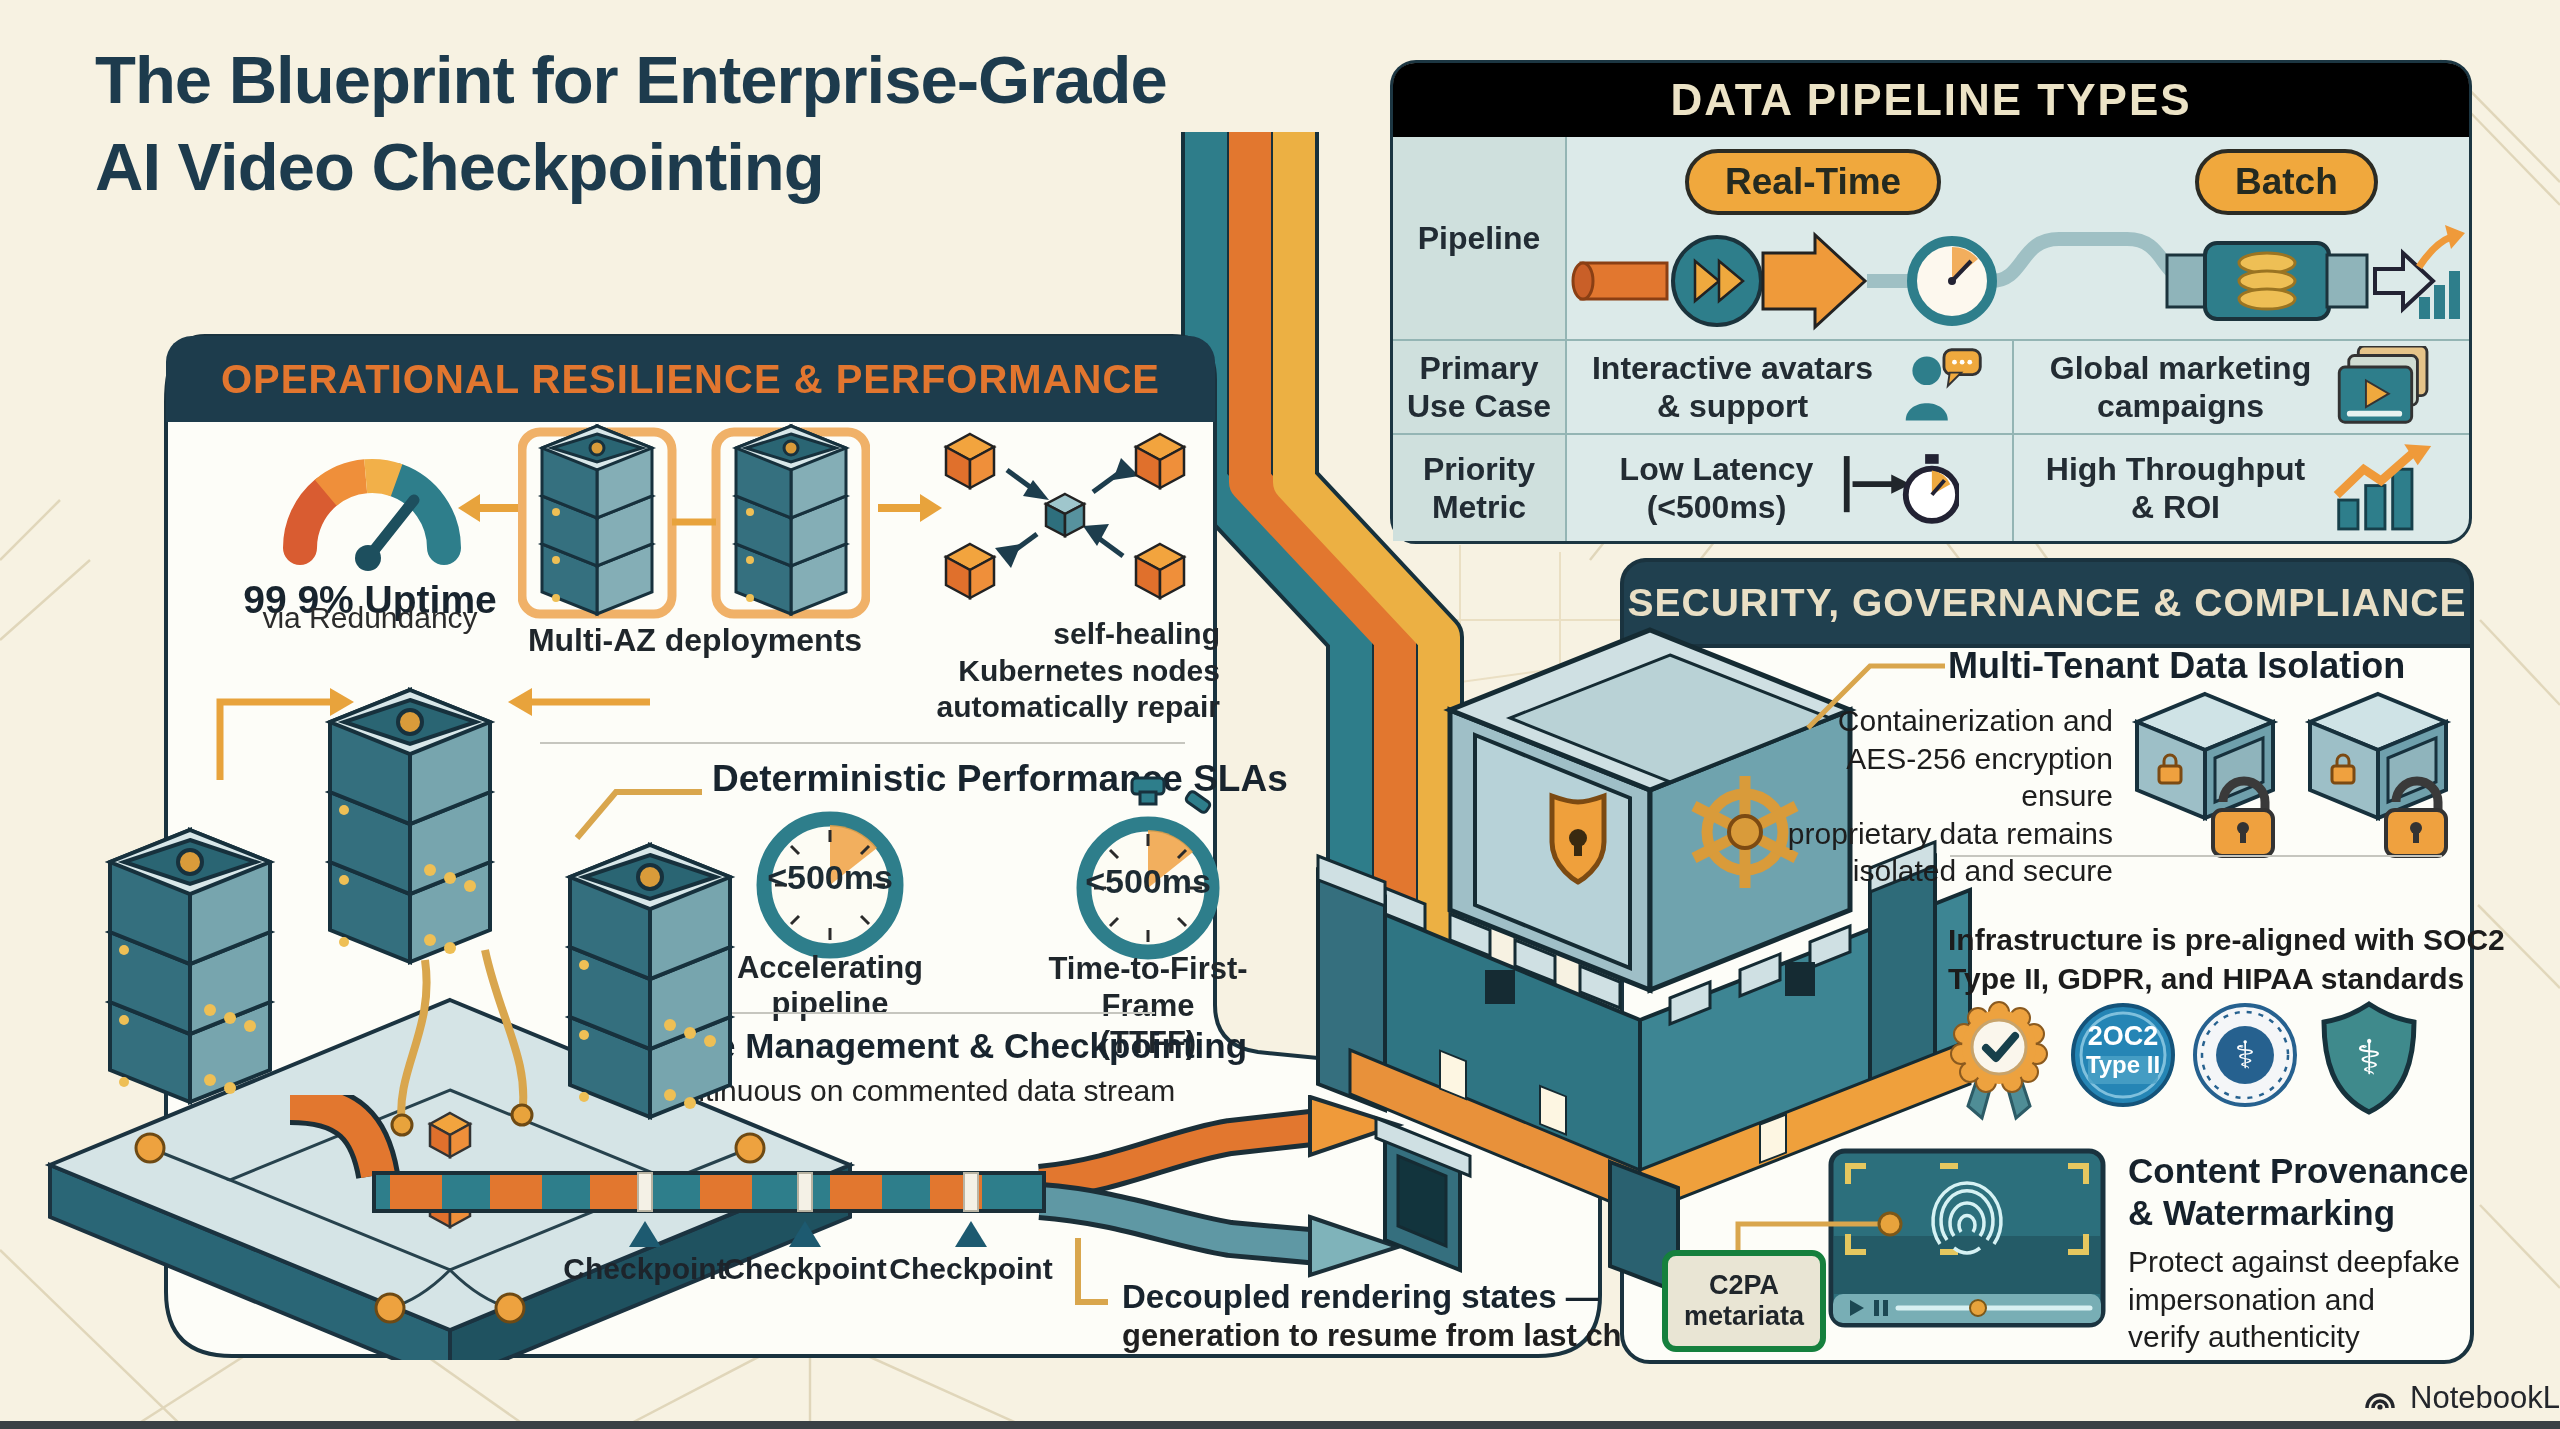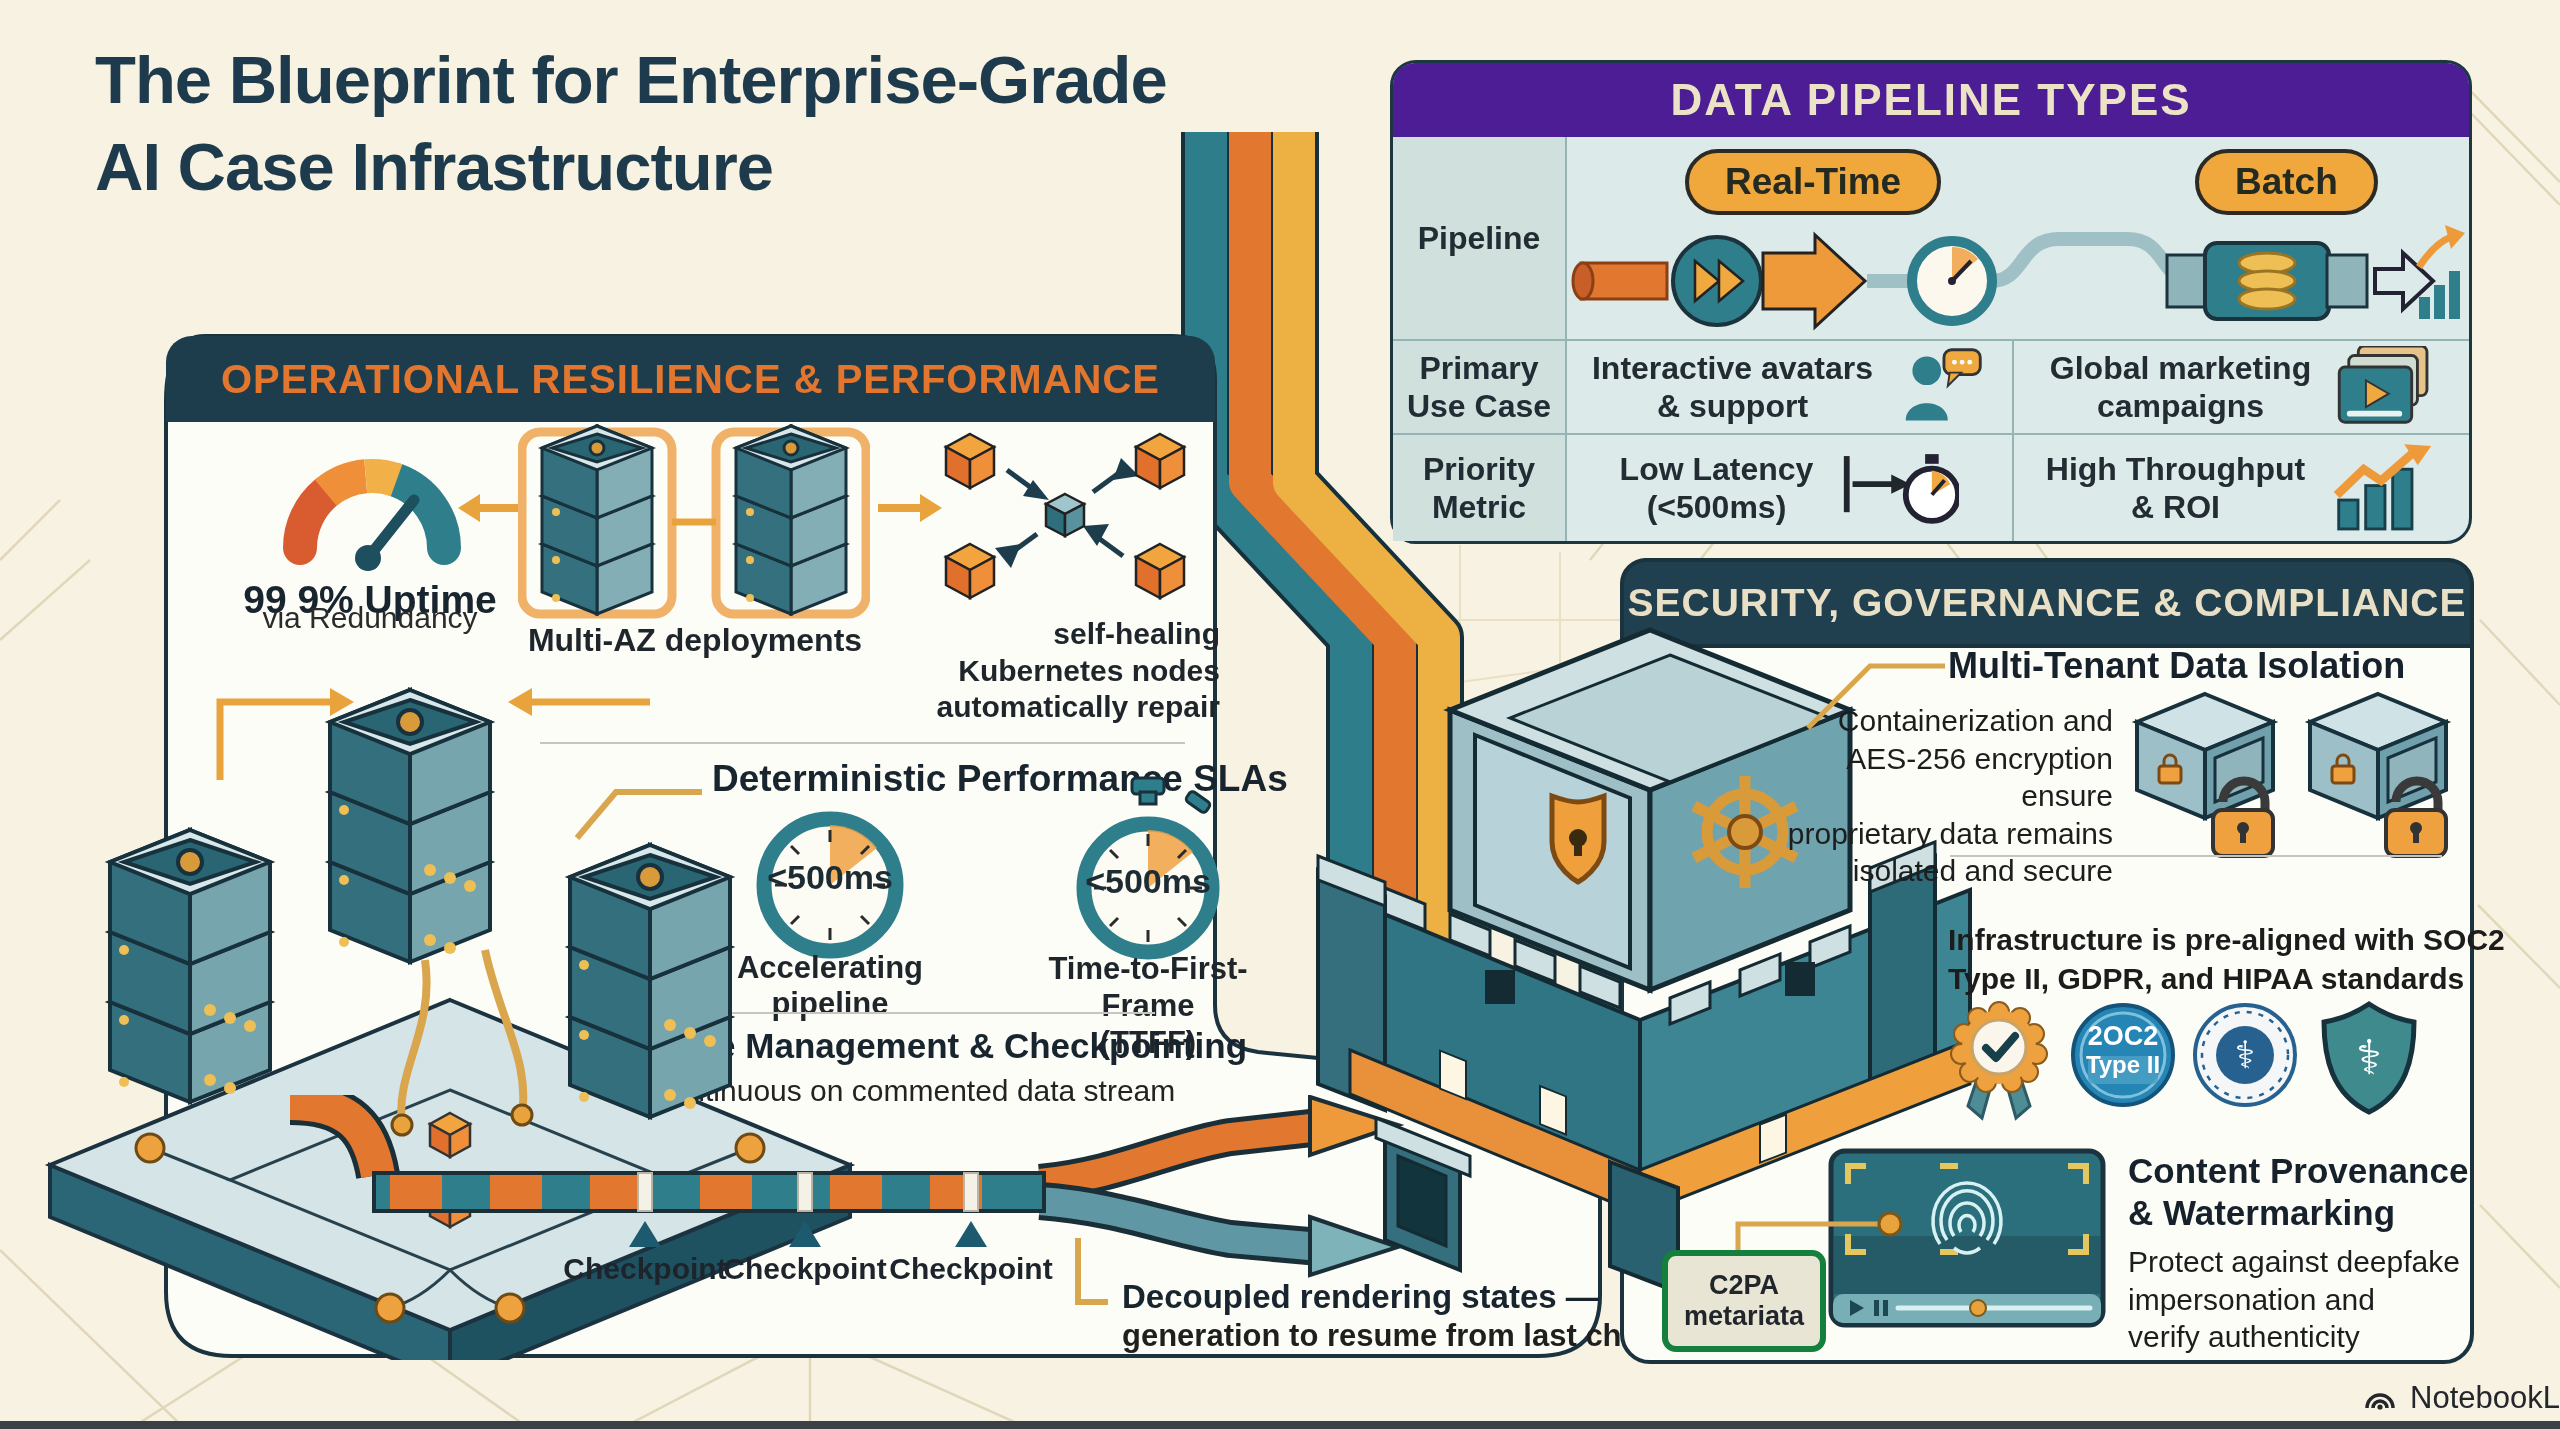--- a/index.html
+++ b/index.html
@@ -10,21 +10,21 @@
   .ctr{display:flex;align-items:center;justify-content:center;text-align:center;}
   svg{display:block;}
 
   
   .title{left:95px;top:36px;width:1260px;font-size:67px;font-weight:800;color:#1d3b4d;
          line-height:1.3;letter-spacing:-1px;}
 
   
   .pp{left:1390px;top:60px;width:1076px;height:478px;background:#dceae9;
       border:3px solid #1c3642;border-radius:26px;}
-  .pp-hdr{position:absolute;left:0;top:0;right:0;height:74px;background:#4c1d95;
+  .pp-hdr{position:absolute;left:0;top:0;right:0;height:74px;background:#000000;
       border-radius:22px 22px 0 0;color:#ece3c6;font-size:44px;font-weight:800;letter-spacing:2px;}
   .pp-grid{position:absolute;left:0;top:74px;right:0;bottom:0;display:grid;
       grid-template-columns:172px 447px 1fr;grid-template-rows:202px 94px 1fr;}
   .pp-grid>div{position:relative;}
   .lab{background:#cfe0dd;display:flex;align-items:center;justify-content:center;
       font-size:32px;font-weight:700;color:#222c34;text-align:center;line-height:1.2;}
   .bt{border-top:2px solid #94b5b4;}
   .bl{border-left:2px solid #94b5b4;}
   .cell{display:flex;align-items:center;justify-content:center;gap:26px;
       font-size:32px;font-weight:700;color:#232c33;text-align:center;line-height:1.2;}
@@ -91,21 +91,21 @@
     </g>
   </svg>
 
   <svg class="abs" style="left:0;top:0" width="2560" height="1429" viewBox="0 0 2560 1429">
     <path d="M205,336 H1172 Q1215,336 1215,380 V1005 Q1215,1046 1258,1052 L1520,1078 Q1600,1090 1600,1160
              V1295 Q1600,1356 1538,1356 H232 Q166,1356 166,1292 V402 Q166,336 205,336 Z" fill="#fdfdf8" stroke="#1a333f" stroke-width="4"></path>
   </svg>
 
   <div class="abs title">
     <span style="display:block">The Blueprint for Enterprise-Grade</span>
-    <span style="display:block">AI Case Infrastructure</span>
+    <span style="display:block">AI Video Checkpointing</span>
   </div>
 
   <div class="abs ops-hdr ctr">OPERATIONAL RESILIENCE &amp; PERFORMANCE</div>
 
   <svg class="abs" style="left:262px;top:430px" width="220" height="150" viewBox="0 0 220 150">
     <path d="M38,118 A72,72 0 0 1 63.7,62.8" stroke="#d95c31" stroke-width="34" fill="none" stroke-linecap="round"></path>
     <path d="M134.6,50.3 A72,72 0 0 1 182,118" stroke="#2e7e8b" stroke-width="34" fill="none" stroke-linecap="round"></path>
     <path d="M63.7,62.8 A72,72 0 0 1 103.7,46.3" stroke="#ef8f3a" stroke-width="34" fill="none"></path>
     <path d="M103.7,46.3 A72,72 0 0 1 134.6,50.3" stroke="#f2b049" stroke-width="34" fill="none"></path>
     <line x1="106" y1="128" x2="152" y2="70" stroke="#1d4f5e" stroke-width="11" stroke-linecap="round"></line>

